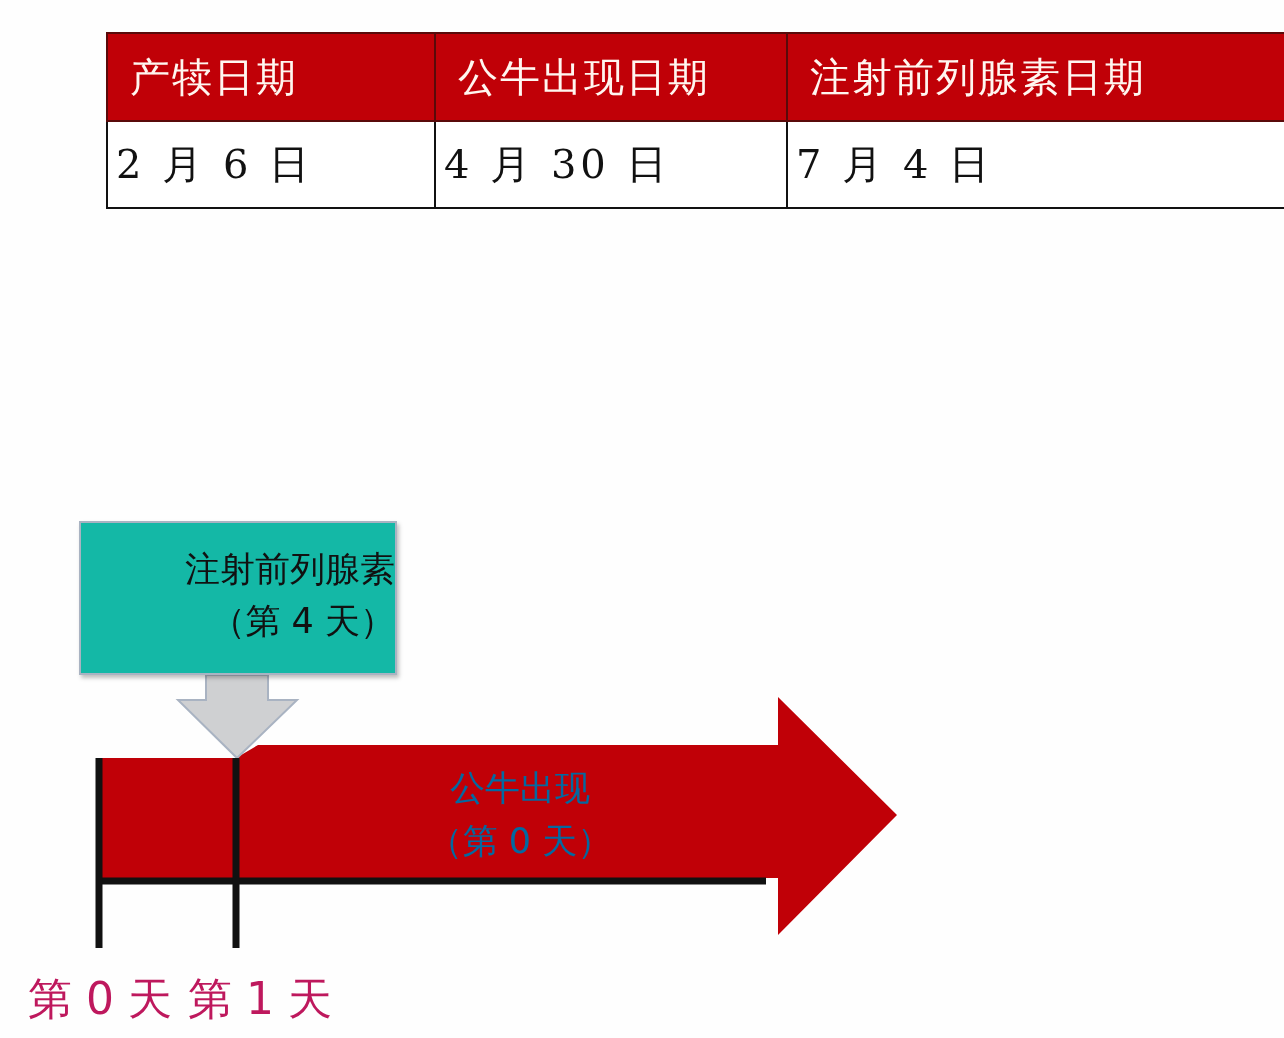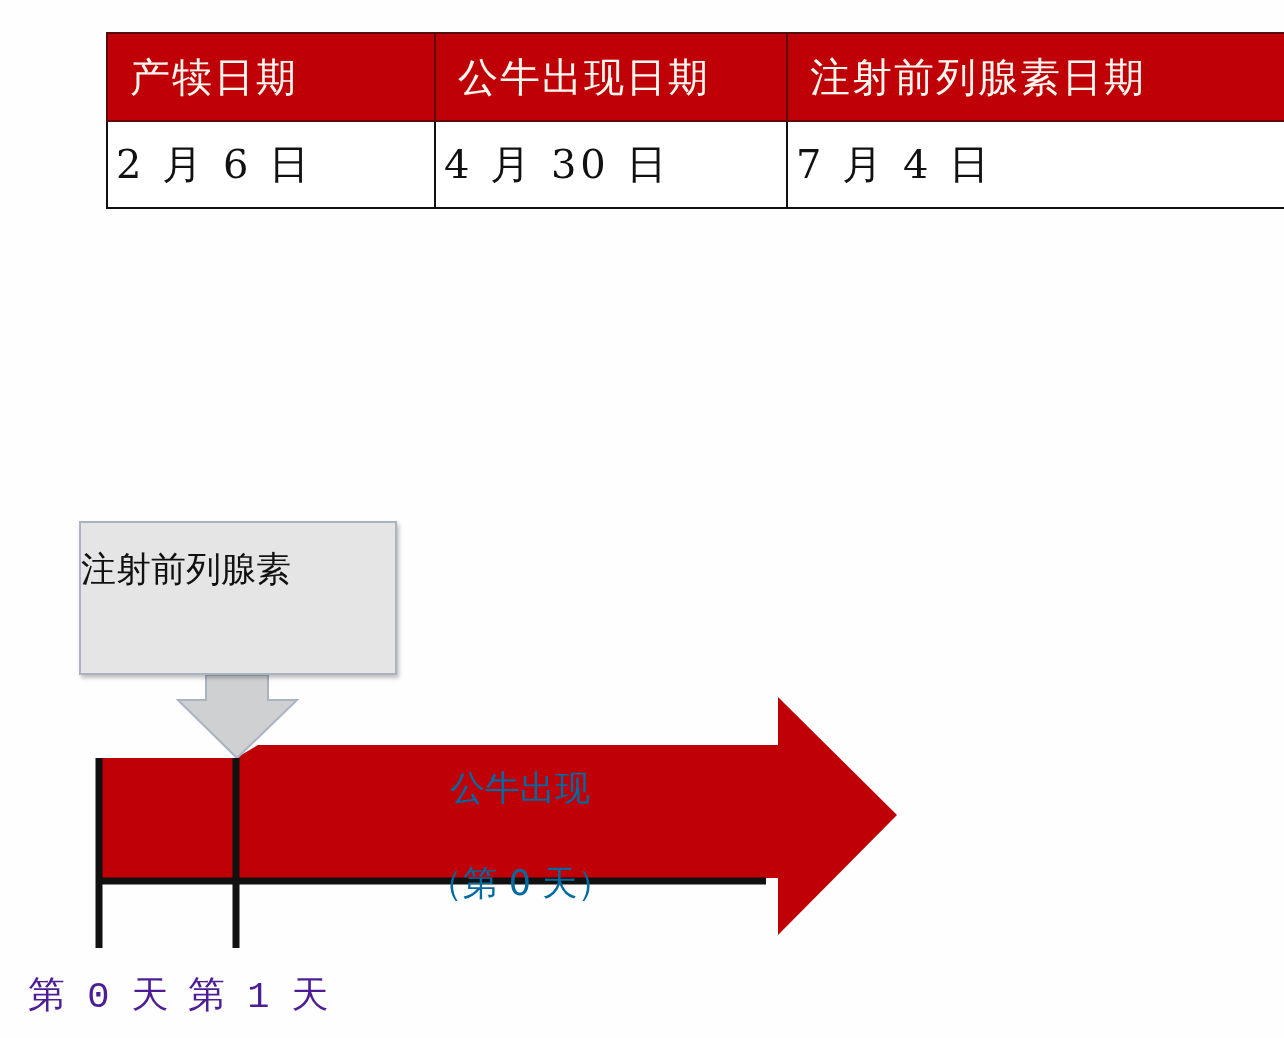--- a/index.html
+++ b/index.html
@@ -17,31 +17,31 @@
   }
   .table th {
     background: #c00007; color: #fff6f0; font-size: 40px; letter-spacing: 2px;
     font-family: "DejaVu Sans", sans-serif; height: 86px; border-color: #5a0a0a;
   }
   .table td { font-size: 40px; color: #111; letter-spacing: 4px; background: #fff; padding-left: 8px; }
   .col1 { width: 328px; } .col2 { width: 352px; }
 
   .callout {
     position: absolute; left: 79px; top: 521px; width: 318px; height: 154px;
-    background: #e5e5e5; border: 2px solid #a9b3c2; box-sizing: border-box;
+    background: #14b8a6; border: 2px solid #a9b3c2; box-sizing: border-box;
     box-shadow: 2px 3px 4px rgba(0,0,0,0.25);
-    text-align: left; color: #111; font-size: 35px; line-height: 52px; padding-top: 20px;
+    text-align: right; color: #111; font-size: 35px; line-height: 52px; padding-top: 20px;
   }
   .callout .l2 { margin-left: -30px; }
   svg.diagram { position: absolute; left: 0; top: 0; }
   .arrow-text {
     position: absolute; left: 400px; width: 240px; text-align: center;
     color: #0369a1; font-size: 35px;
   }
-  .day-label { position: absolute; top: 970px; font-size: 37px; color: #4c1d95; font-family: Liberation Mono, monospace; }
+  .day-label { position: absolute; top: 970px; font-size: 44px; color: #be185d; }
 </style>
 </head>
 <body>
 
 <table class="table">
   <colgroup>
       <col class="col1">
       <col class="col2">
       <col>
     </colgroup>
@@ -65,19 +65,20 @@
 
   <polygon points="206,675 268,675 268,700 297,700 237,758 178,700 206,700" fill="#cfd0d2" stroke="#a9b3c2" stroke-width="2"></polygon>
 
   <line x1="96" y1="881" x2="766" y2="881" stroke="#111" stroke-width="7"></line>
   <line x1="99" y1="758" x2="99" y2="948" stroke="#111" stroke-width="7"></line>
   <line x1="236" y1="758" x2="236" y2="948" stroke="#111" stroke-width="7"></line>
 </svg>
 
 <div class="callout">
   <div>注射前列腺素</div>
+  <div class="l2">（第 4 天）</div>
 </div>
 
 <div class="arrow-text" style="top:765px;">公牛出现</div>
-<div class="arrow-text" style="top:860px;">（第 0 天）</div>
+<div class="arrow-text" style="top:818px;">（第 0 天）</div>
 
 <div class="day-label" style="left:28px;">第 0 天</div>
 <div class="day-label" style="left:188px;">第 1 天</div>
 
 </body></html>

